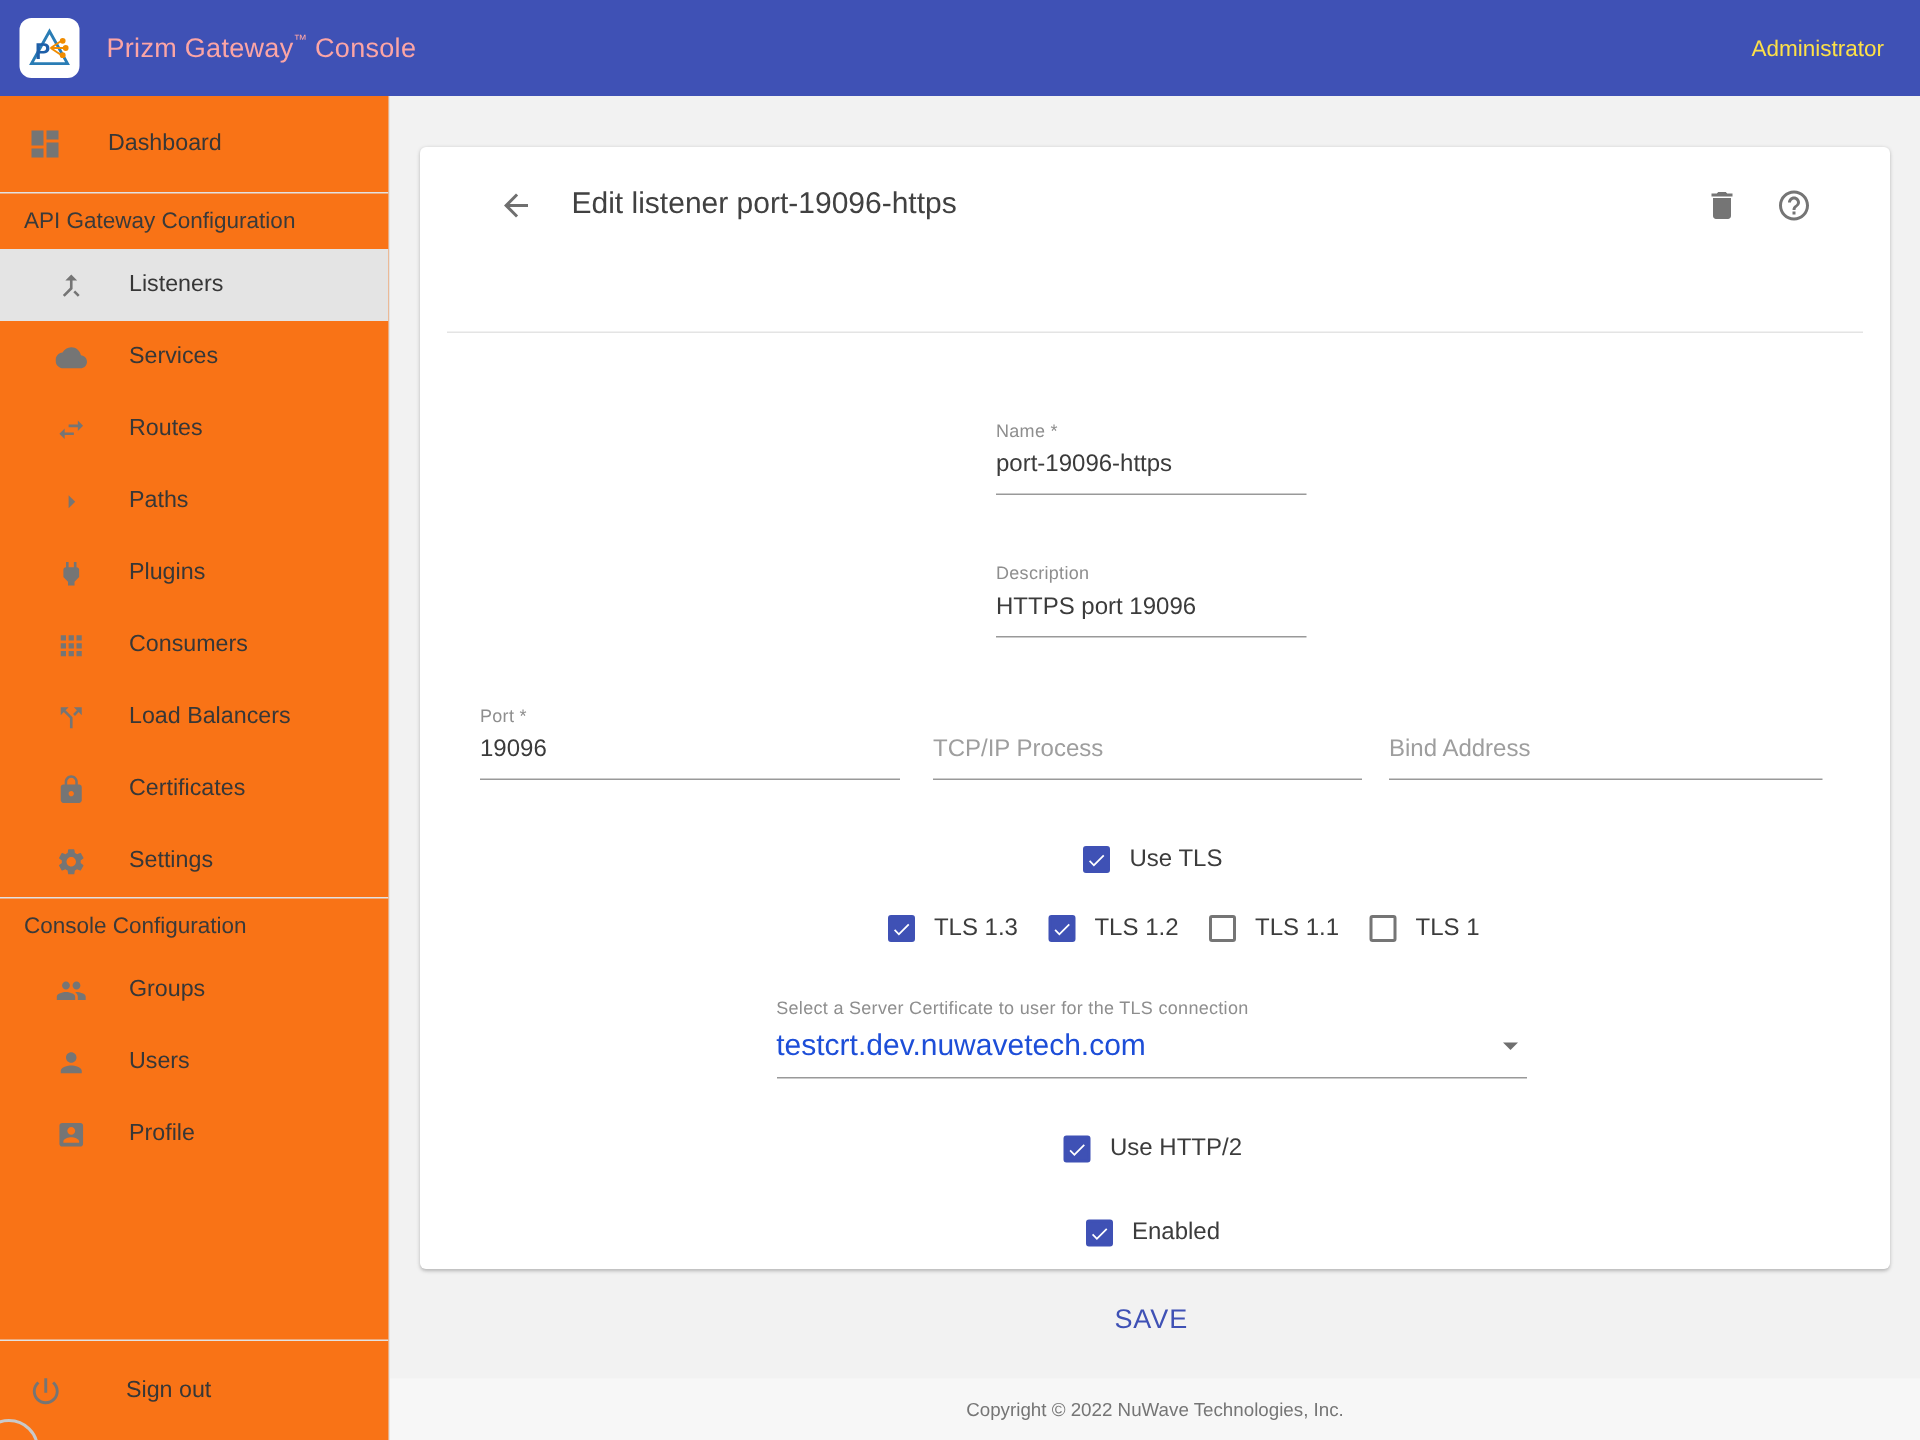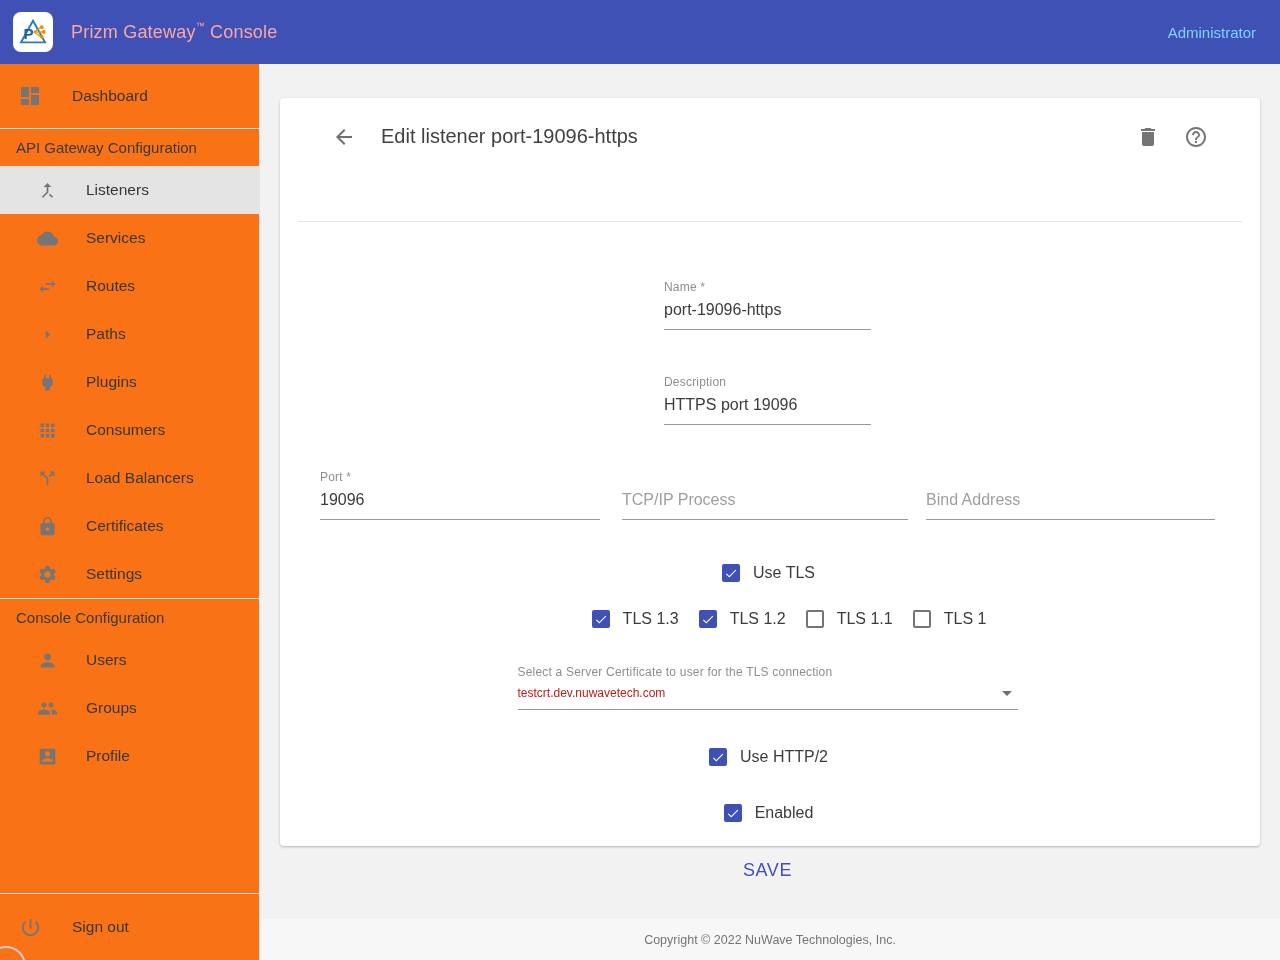--- a/index.html
+++ b/index.html
@@ -6,41 +6,41 @@
   html,body { width:1280px; height:960px; }
   body { font-family:"Liberation Sans", sans-serif; background:#f2f2f2; overflow:hidden; }
   .app { width:1280px; height:960px; display:flex; flex-direction:column; }
 
   
   .header { height:64px; background:#3f51b5; display:flex; align-items:center; padding:0 24px 0 13px; flex:none; }
   .logo-box { width:40px; height:40px; background:#fff; border-radius:8px; display:flex; align-items:center; justify-content:center; flex:none; }
   .app-title { color:#fca5a5; font-size:18px; font-weight:500; margin-left:18px; letter-spacing:.2px; }
   .app-title sup { font-size:9px; vertical-align:top; position:relative; top:-1px; }
   .header-spacer { flex:1; }
-  .header-user { color:#7dd3fc; font-size:15px; font-weight:500; }
+  .header-user { color:#fde047; font-size:15px; font-weight:500; }
 
   
   .main-row { flex:1; display:flex; min-height:0; }
 
   
   .sidebar { width:260px; background:#f97316; border-right:1px solid #e3e3e3; display:flex; flex-direction:column; position:relative; flex:none; overflow:hidden; }
   .divider { height:1px; background:#e2e2e2; flex:none; }
   .nav-item { display:flex; align-items:center; cursor:pointer; flex:none; }
   .nav-item .icon { display:flex; align-items:center; justify-content:center; flex:none; }
   .nav-item .icon svg { fill:#757575; }
   .nav-label { color:#373737; font-size:15.5px; }
   .nav-top { height:64px; padding-left:18px; }
   .nav-top .nav-label { margin-left:30px; }
   .nav-sub { height:48px; padding-left:37px; }
   .nav-sub .nav-label { margin-left:28px; }
   .nav-sub.selected { background:#e4e4e4; }
   .section-title { height:37px; display:flex; align-items:center; padding-left:16px; color:#3a3a3a; font-size:15px; flex:none; }
   .side-spacer { flex:1; }
   .signout-row { height:66px; padding-left:19px; }
-  .signout-row .nav-label { margin-left:30px; }
+  .signout-row .nav-label { margin-left:42px; }
   .corner-arc { position:absolute; left:-14px; bottom:-26px; width:40px; height:40px; border:2px solid #c9c9c9; border-radius:50%; background:transparent; }
 
   
   .content { flex:1; background:#f2f2f2; display:flex; flex-direction:column; min-width:0; }
   .card { margin:34px 20px 0 20px; height:748px; background:#fff; border-radius:4px;
           box-shadow:0 1px 3px rgba(0,0,0,.16), 0 1px 2px rgba(0,0,0,.1); display:flex; flex-direction:column;gap:46px; }
   .card-header { height:77px; display:flex; align-items:center; padding:0 52px; flex:none; }
   .back-btn { width:24px; height:24px; cursor:pointer; flex:none; }
   .back-btn svg { fill:#6f6f6f; }
   .card-title { font-size:20px; color:#414141; margin-left:25px; }
@@ -64,21 +64,21 @@
   .cb { width:18px; height:18px; border:2px solid #757575; border-radius:2px; flex:none; display:flex; align-items:center; justify-content:center; background:#fff; }
   .cb svg { display:none; }
   .cb.checked { background:#3f51b5; border-color:#3f51b5; }
   .cb.checked svg { display:block; fill:#fff; }
   .cb-label { font-size:16px; color:#3c3c3c; margin-left:13px; }
   .usetls-row { margin-top:44px; margin-left:2px; }
   .tls-row { margin-top:28px; margin-left:43px; display:flex; align-items:center; gap:20px; }
 
   .cert-field { margin-top:37px; width:500px; }
   .select-box { display:flex; align-items:center; border-bottom:1px solid #999; padding:7px 0 9px; cursor:pointer; }
-  .select-value { font-size:12px; color:#b91c1c; flex:1; }
+  .select-value { font-size:20px; color:#1d4ed8; flex:1; }
   .select-arrow { width:0; height:0; border-left:5px solid transparent; border-right:5px solid transparent; border-top:5px solid #6f6f6f; margin-right:6px; }
 
   .http2-row { margin-top:38px; margin-left:2px; }
   .enabled-row { margin-top:38px; margin-left:2px; }
   .save-row { margin-top:28px; display:flex; justify-content:flex-end; }
   .save-btn { border:0; background:transparent; color:#3f51b5; font-family:"Liberation Sans",sans-serif;
               font-size:18px; font-weight:500; letter-spacing:.6px; padding:10px 8px; cursor:pointer; border-radius:4px; }
 
   .content-spacer { flex:1; }
   .footer { height:41px; background:#f7f7f7; display:flex; align-items:center; justify-content:center; flex:none; }
@@ -203,33 +203,33 @@
         </span>
         <span class="nav-label">Settings</span>
       </div>
 
       <div class="divider"></div>
       <div class="section-title">Console Configuration</div>
 
       <div class="nav-item nav-sub">
         <span class="icon">
           <svg width="21" height="21" viewBox="0 0 24 24">
+              <path d="M16 11c1.66 0 2.99-1.34 2.99-3S17.66 5 16 5c-1.66 0-3 1.34-3 3s1.34 3 3 3zm-8 0c1.66 0 2.99-1.34 2.99-3S9.66 5 8 5C6.34 5 5 6.34 5 8s1.34 3 3 3zm0 2c-2.33 0-7 1.17-7 3.5V19h14v-2.5c0-2.33-4.67-3.5-7-3.5zm8 0c-.29 0-.62.02-.97.05 1.16.84 1.97 1.97 1.97 3.45V19h6v-2.5c0-2.33-4.67-3.5-7-3.5z"></path>
+            </svg>
+        </span>
+        <span class="nav-label">Groups</span>
+      </div>
+
+      <div class="nav-item nav-sub">
+        <span class="icon">
+          <svg width="21" height="21" viewBox="0 0 24 24">
               <path d="M12 12c2.21 0 4-1.79 4-4s-1.79-4-4-4-4 1.79-4 4 1.79 4 4 4zm0 2c-2.67 0-8 1.34-8 4v2h16v-2c0-2.66-5.33-4-8-4z"></path>
             </svg>
         </span>
         <span class="nav-label">Users</span>
-      </div>
-
-      <div class="nav-item nav-sub">
-        <span class="icon">
-          <svg width="21" height="21" viewBox="0 0 24 24">
-              <path d="M16 11c1.66 0 2.99-1.34 2.99-3S17.66 5 16 5c-1.66 0-3 1.34-3 3s1.34 3 3 3zm-8 0c1.66 0 2.99-1.34 2.99-3S9.66 5 8 5C6.34 5 5 6.34 5 8s1.34 3 3 3zm0 2c-2.33 0-7 1.17-7 3.5V19h14v-2.5c0-2.33-4.67-3.5-7-3.5zm8 0c-.29 0-.62.02-.97.05 1.16.84 1.97 1.97 1.97 3.45V19h6v-2.5c0-2.33-4.67-3.5-7-3.5z"></path>
-            </svg>
-        </span>
-        <span class="nav-label">Groups</span>
       </div>
 
       <div class="nav-item nav-sub">
         <span class="icon">
           <svg width="21" height="21" viewBox="0 0 24 24">
               <path d="M3 5v14c0 1.1.89 2 2 2h14c1.1 0 2-.9 2-2V5c0-1.1-.9-2-2-2H5c-1.11 0-2 .9-2 2zm12 4c0 1.66-1.34 3-3 3s-3-1.34-3-3 1.34-3 3-3 3 1.34 3 3zm-9 8c0-2 4-3.1 6-3.1s6 1.1 6 3.1v1H6v-1z"></path>
             </svg>
         </span>
         <span class="nav-label">Profile</span>
       </div>

